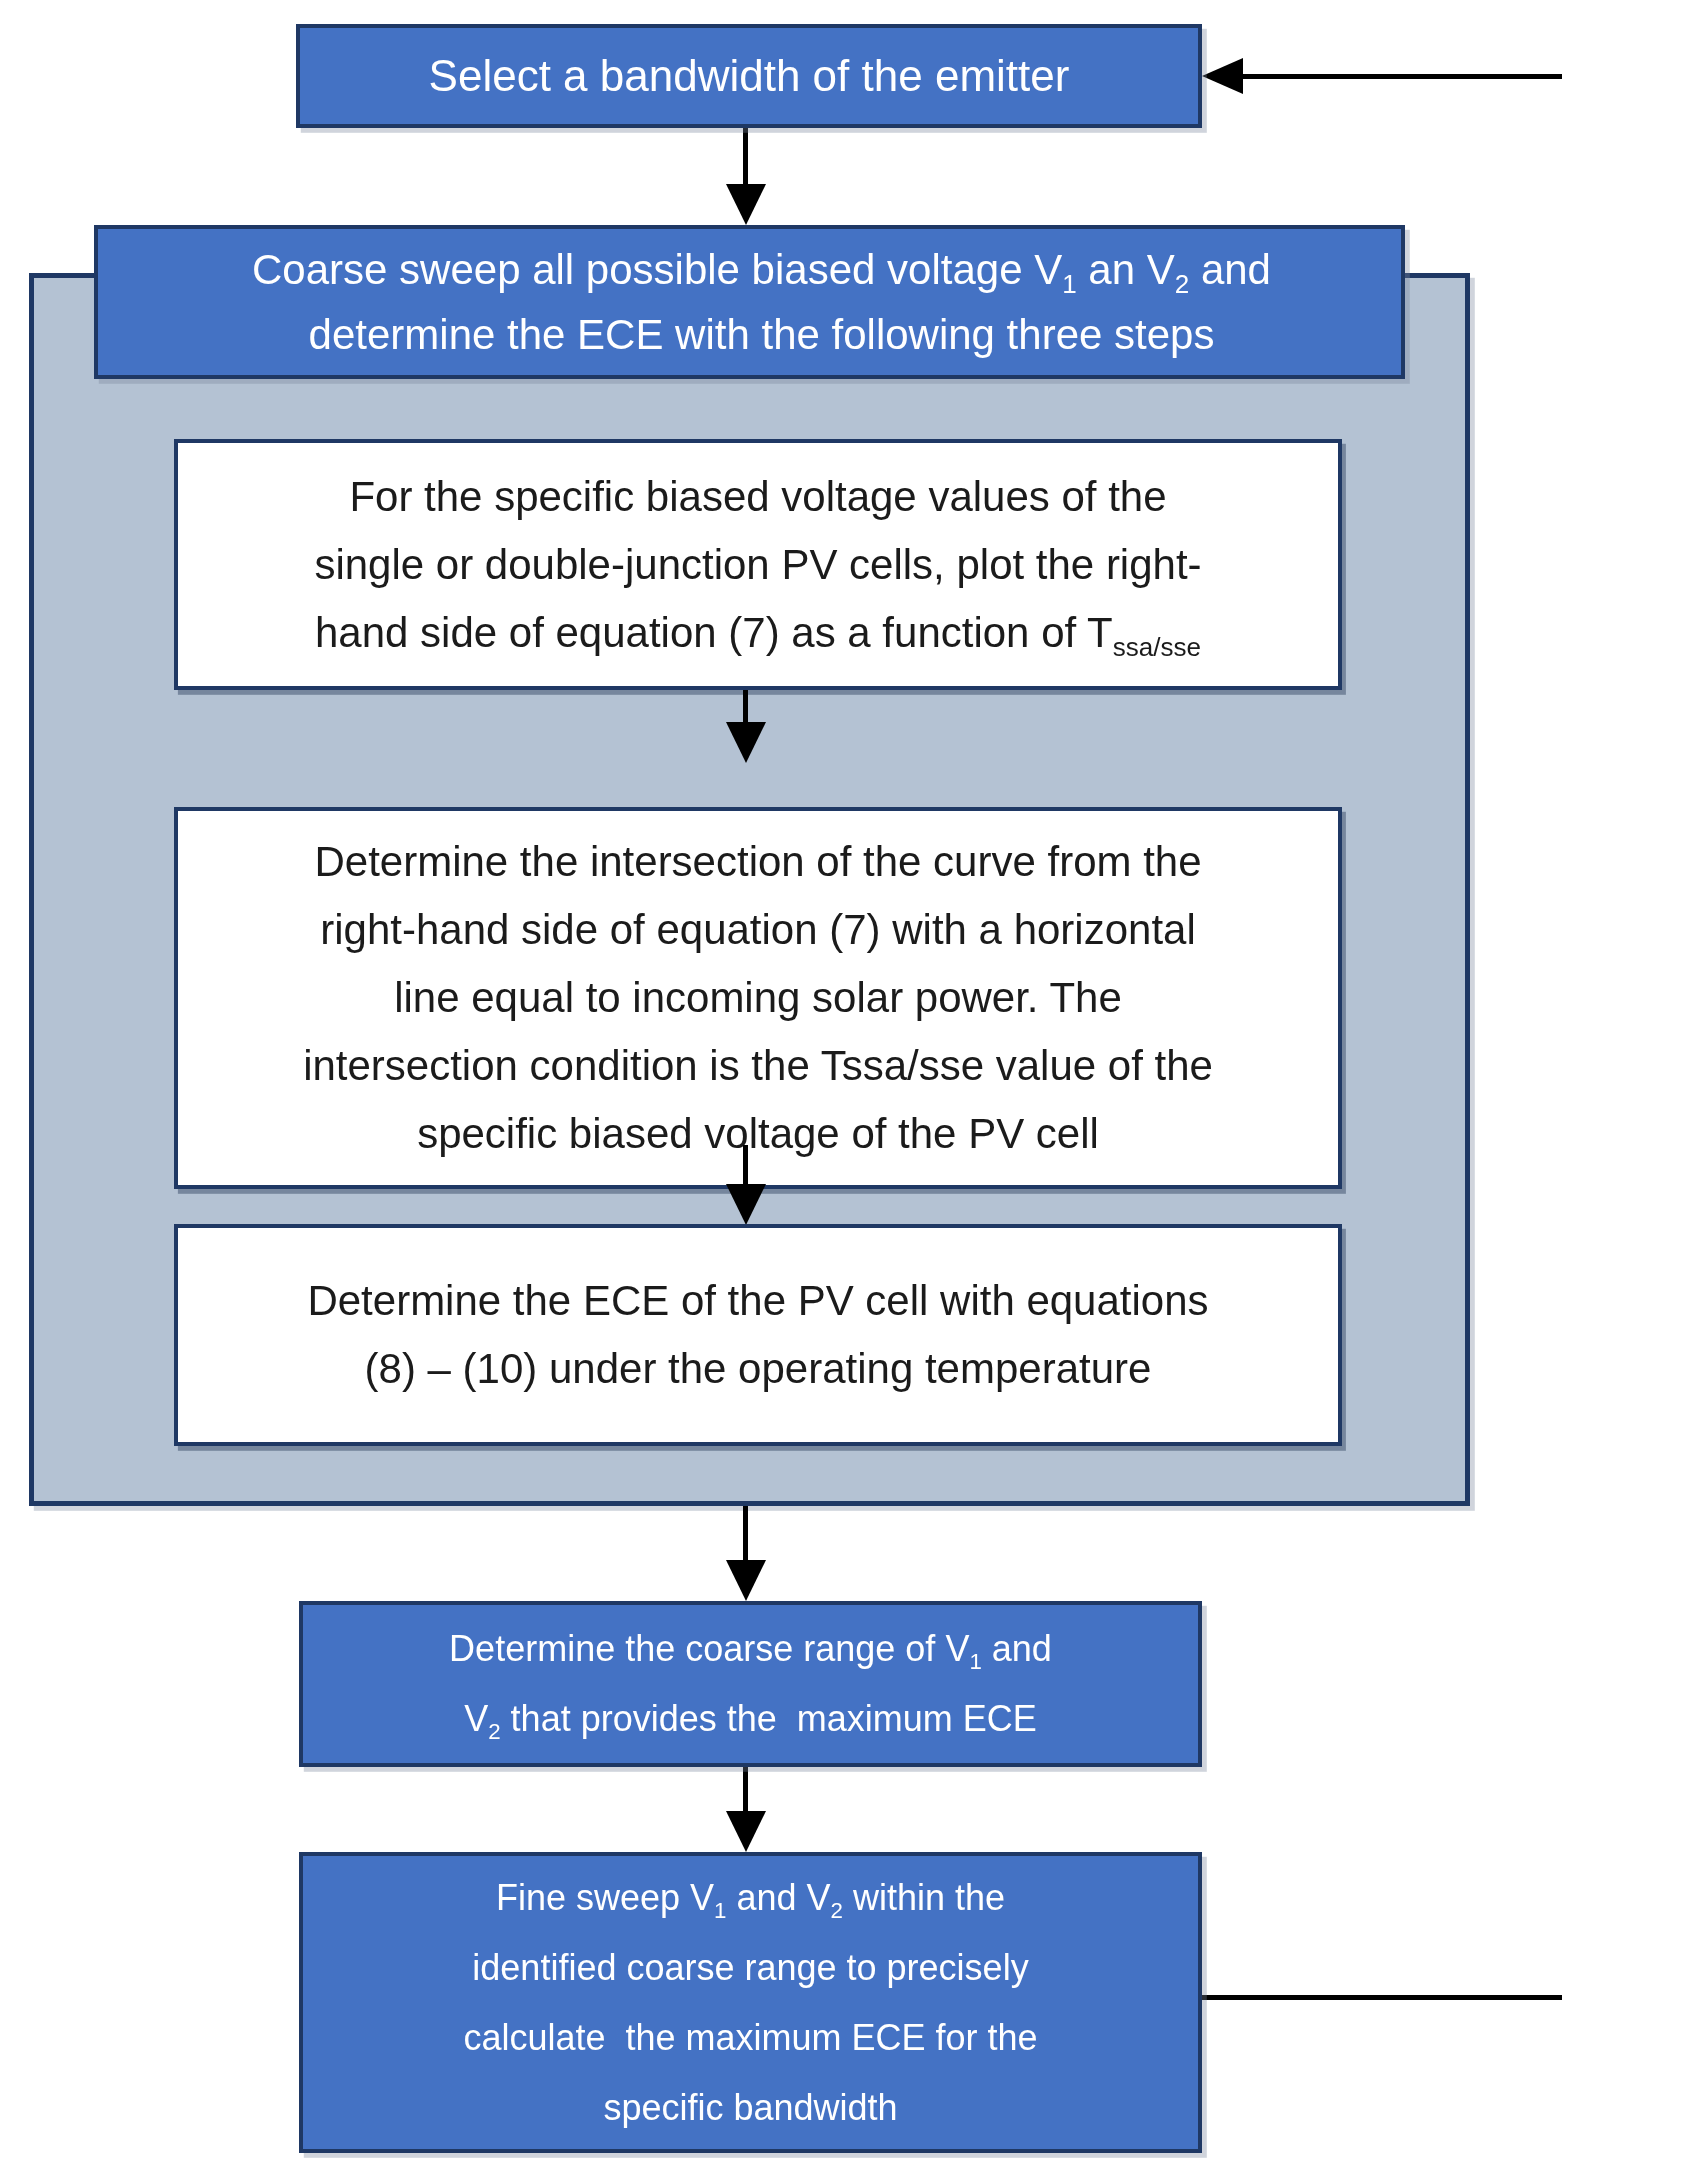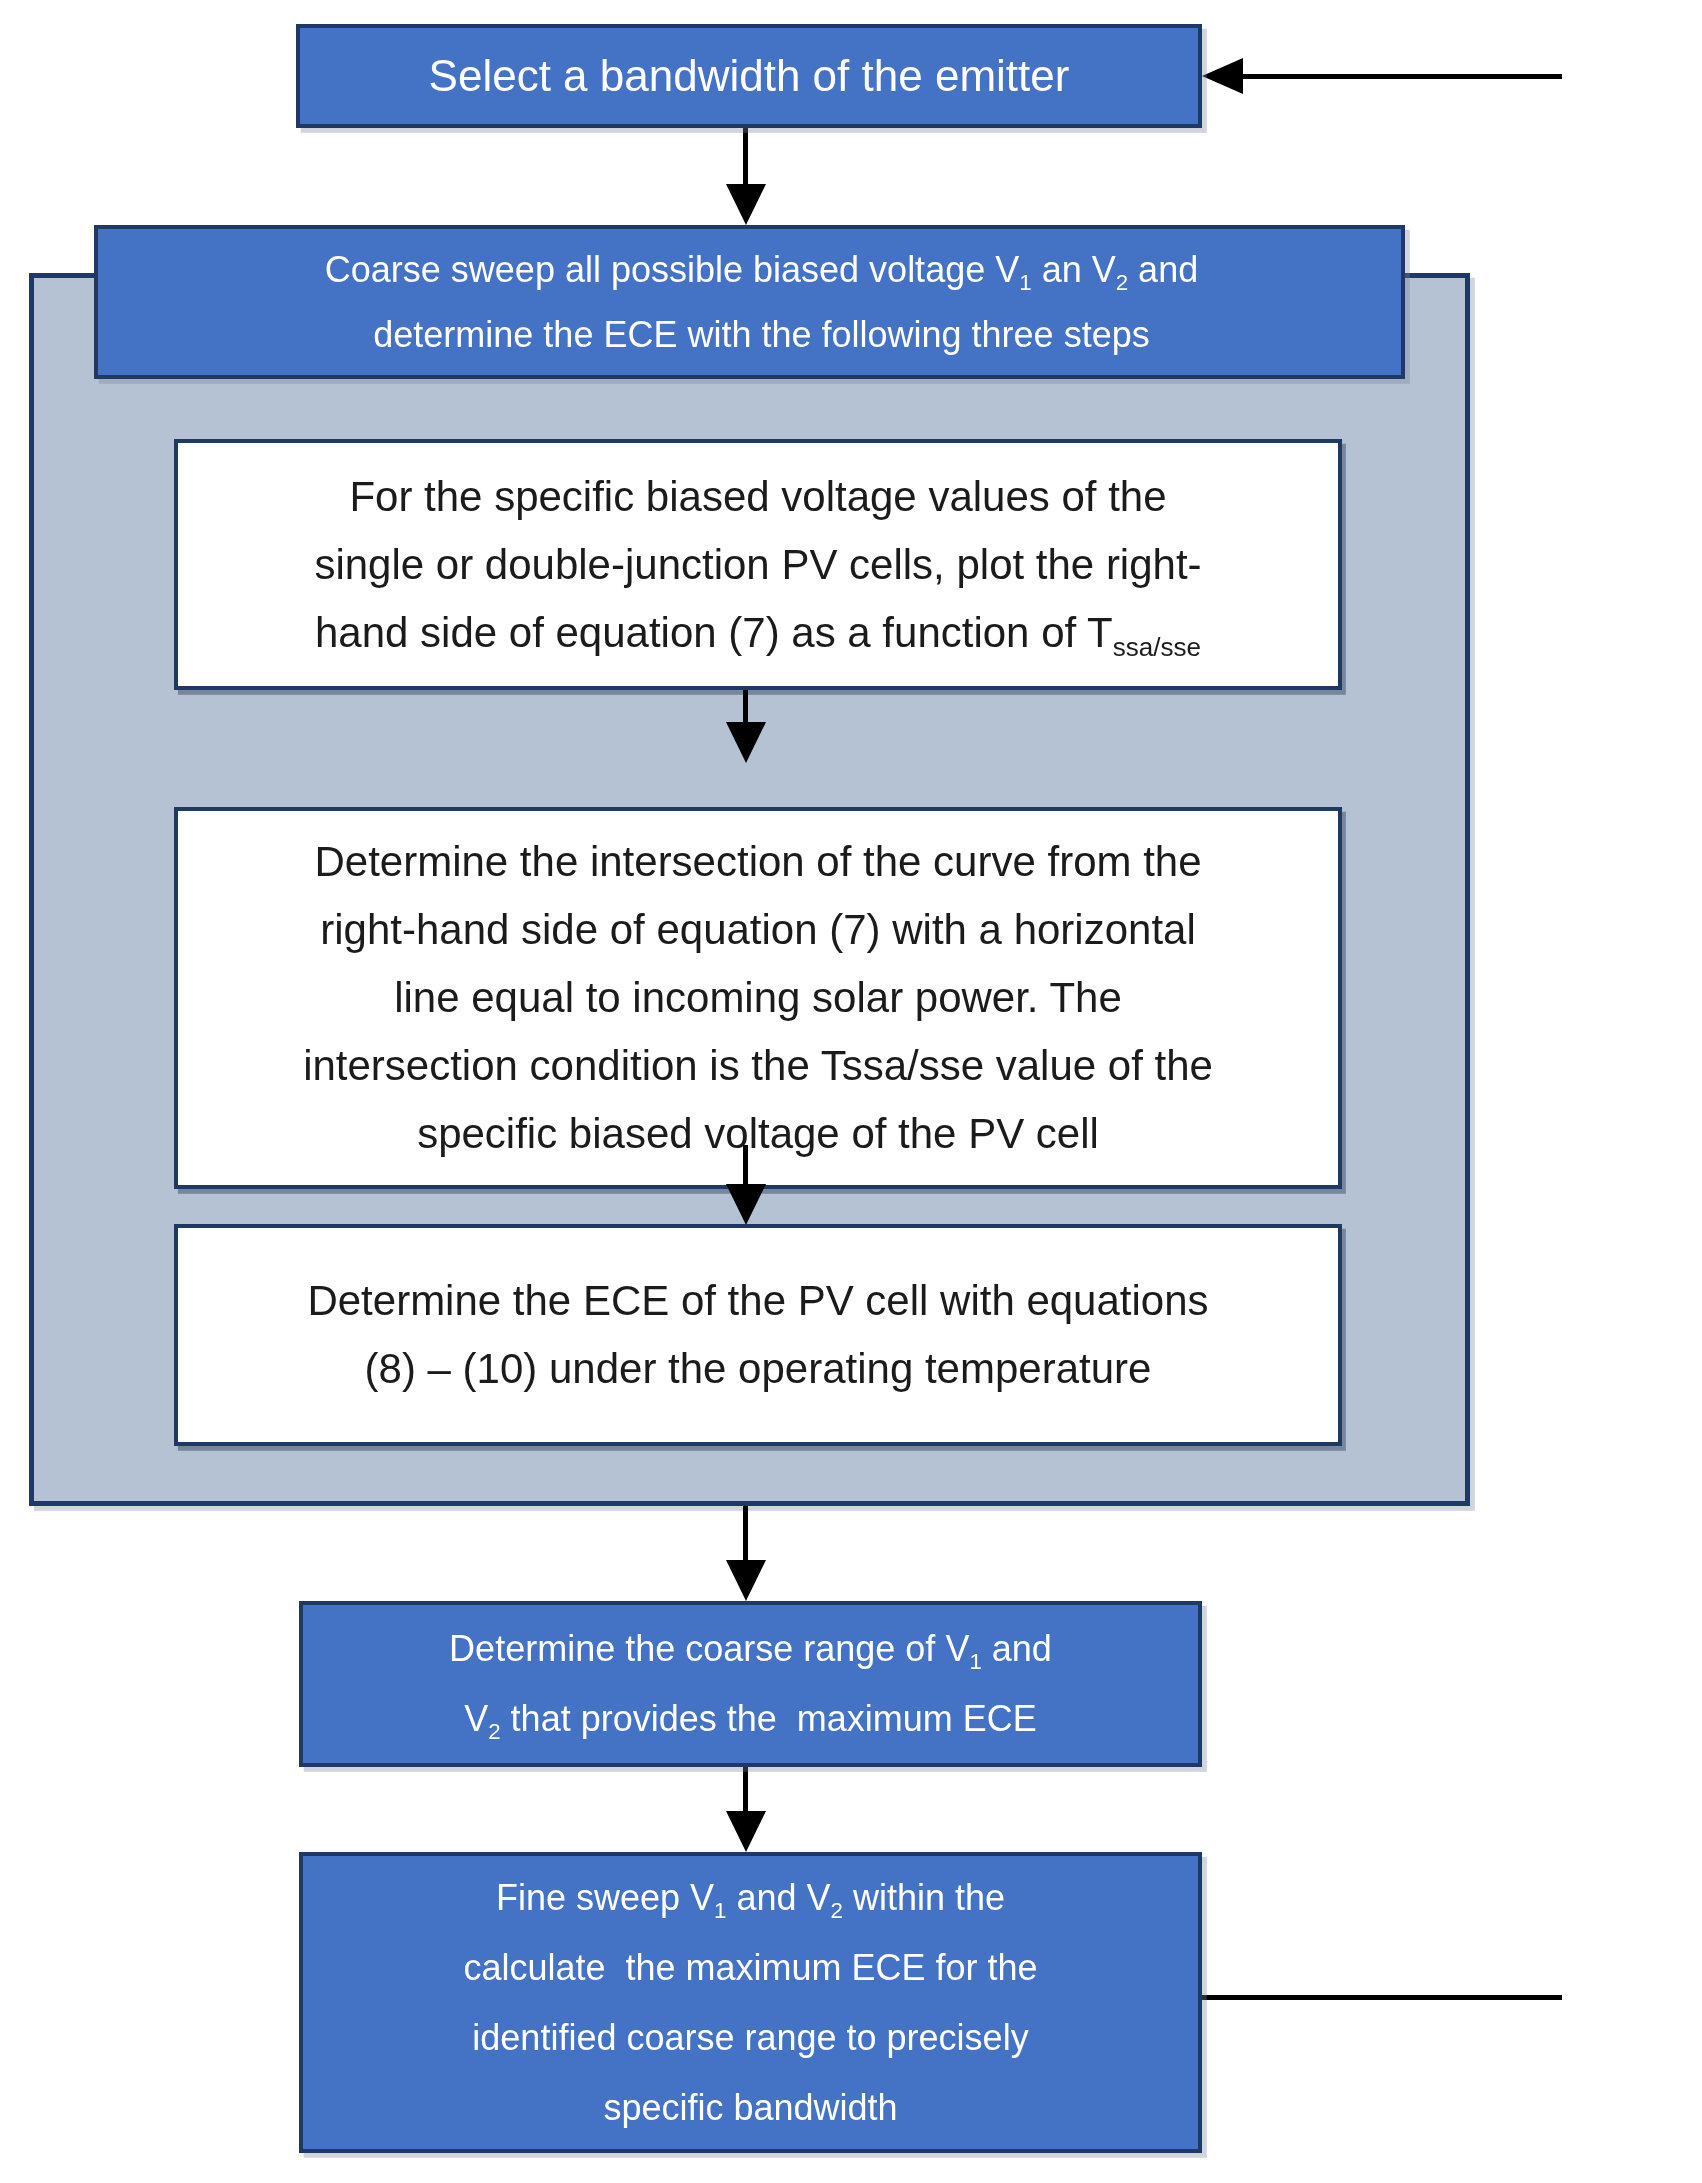--- a/index.html
+++ b/index.html
@@ -35,21 +35,21 @@
     position:absolute;
     box-sizing:border-box;
     background:var(--panel,#b4c2d3);
     border:5.8px solid var(--navy,#1f3864);
     box-shadow:4.8px 4.8px 0 rgba(120,133,155,0.35);
     z-index:1;
   }
   .tline{white-space:pre-wrap;}
   sub{font-size:0.62em;line-height:0;}
   .fs-select{font-size:44px;line-height:68px;}
-  .fs-header{font-size:36px;line-height:65px;padding-left:24px;}
+  .fs-header{font-size:42px;line-height:65px;padding-left:24px;}
   .fs-body{font-size:42px;line-height:68px;}
   .fs-blue{font-size:36px;line-height:70px;}
   .line{position:absolute;background:var(--line,#000000);z-index:2;}
   .head-down{
     position:absolute;width:0;height:0;z-index:2;
     border-left:20px solid transparent;
     border-right:20px solid transparent;
     border-top:41px solid var(--line,#000000);
   }
   .head-left{
@@ -127,20 +127,20 @@
         <div class="tline"><span>V</span><sub>2</sub><span> that provides the  maximum ECE</span></div>
       </div>
   </div>
 
   <div class="line" style="left:743px;top:1767px;width:4.8px;height:46px;"></div>
   <div class="head-down" style="left:726px;top:1811px;"></div>
 
   <div class="box blue fs-blue" style="left:299px;top:1852px;width:903px;height:301px;">
     <div>
         <div class="tline"><span>Fine sweep V</span><sub>1</sub><span> and V</span><sub>2</sub><span> within the</span></div>
+        <div class="tline"><span>identified coarse range to precisely</span></div>
         <div class="tline"><span>calculate  the maximum ECE for the</span></div>
-        <div class="tline"><span>identified coarse range to precisely</span></div>
         <div class="tline"><span>specific bandwidth</span></div>
       </div>
   </div>
 
 </div>
 
 
 </body></html>

